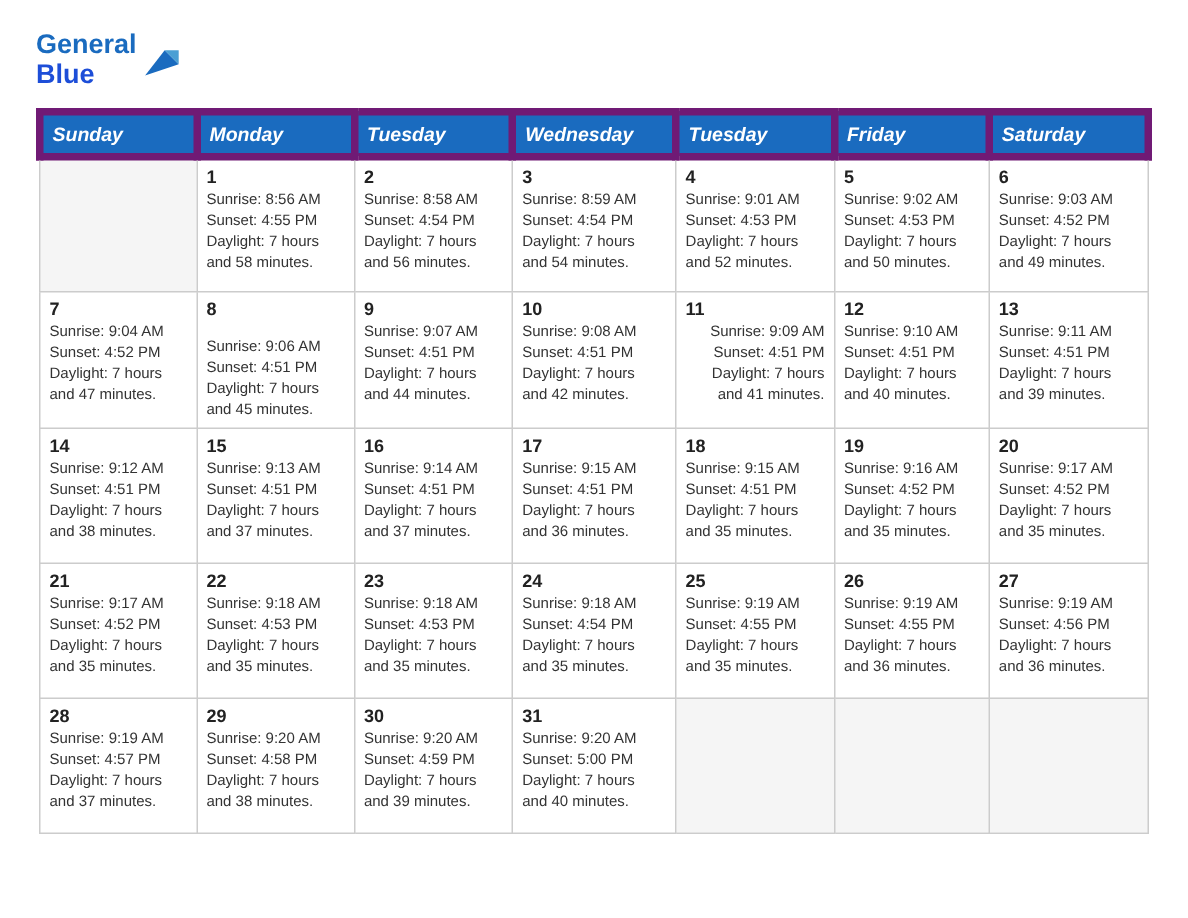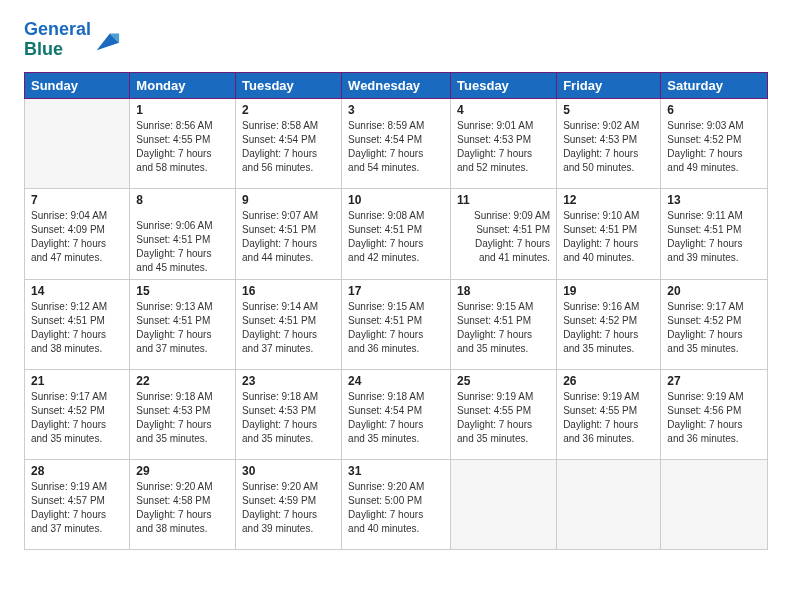--- a/index.html
+++ b/index.html
@@ -63,21 +63,22 @@
       border-collapse: collapse;
       flex: 1;
     }
     thead tr th {
       background: #1a6bbf;
       color: #fff;
       font-size: 13px;
       font-weight: bold;
       padding: 5px 6px;
       text-align: left;
-      border: 1px solid #701a75;
+      border: 5px solid #701a75;
+      font-style: italic;
     }
     tbody tr td {
       vertical-align: top;
       border: 1px solid #ccc;
       padding: 4px 6px;
       font-size: 10.5px;
       color: #222;
       width: 113px;
       height: 90px;
     }
@@ -99,21 +100,21 @@
 </head>
 <body>
 
 <div class="page">
   <div class="header">
     <div class="logo">
       <div>
         <div class="logo-text">
           <span>General</span>
         </div>
-        <div class="logo-text" style="color:#0f766e;">Blue</div>
+        <div class="logo-text" style="color:#1d4ed8;">Blue</div>
       </div>
       <svg class="logo-icon" viewBox="0 0 30 30">
         <polygon points="4,26 18,8 28,18" fill="#1a6bbf"></polygon>
         <polygon points="18,8 28,18 28,8" fill="#4a9fd4"></polygon>
       </svg>
     </div>
     <div class="title-block">
       <div class="month-title"></div>
       <div class="location"></div>
     </div>
@@ -175,21 +176,21 @@
               <div class="day-info" style="white-space: pre-line;">Sunrise: 9:03 AM
 Sunset: 4:52 PM
 Daylight: 7 hours
 and 49 minutes.</div>
             </td>
           </tr>
           <tr>
             <td>
               <span class="day-num">7</span>
               <div class="day-info" style="white-space: pre-line;">Sunrise: 9:04 AM
-Sunset: 4:09 PM
+Sunset: 4:52 PM
 Daylight: 7 hours
 and 47 minutes.</div>
             </td>
             <td>
               <span class="day-num">8</span>
               <div class="day-info" style="white-space: pre-line; margin-top: 12px;">Sunrise: 9:06 AM
 Sunset: 4:51 PM
 Daylight: 7 hours
 and 45 minutes.</div>
             </td>

